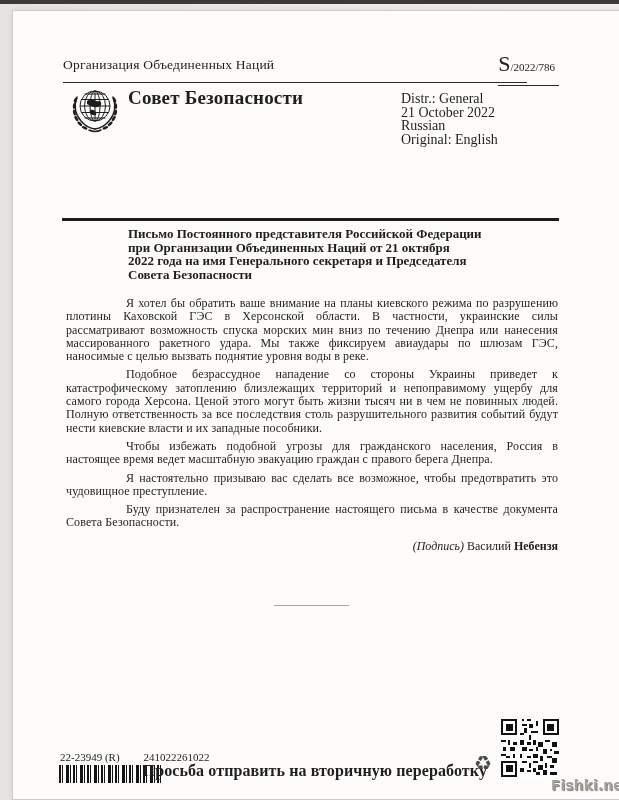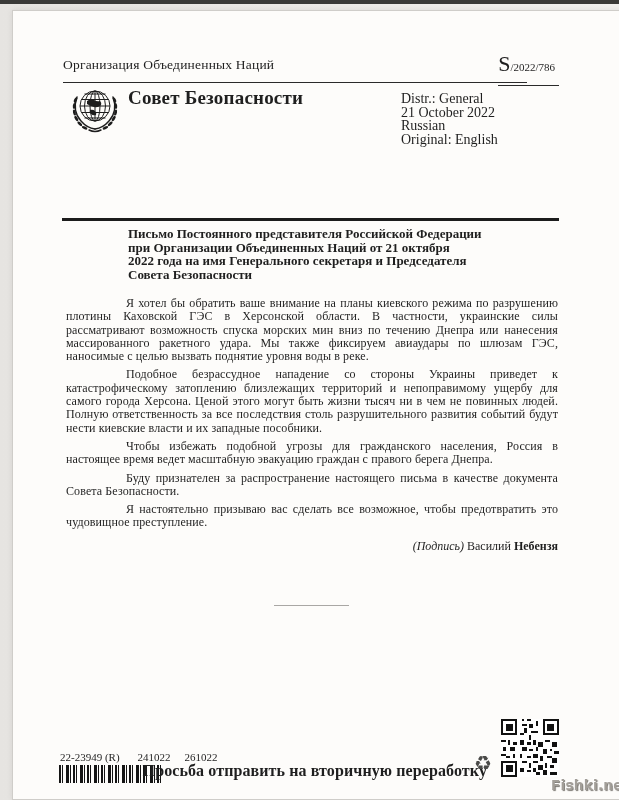--- a/index.html
+++ b/index.html
@@ -39,22 +39,22 @@
   .letter-body p {
     font-size:12px; line-height:13.3px; text-align:justify; text-indent:60px;
     margin-bottom:5px; letter-spacing:.1px;
   }
   .signature { margin-top:9px; text-align:right; font-size:12px; }
   .signature .sig-prefix { font-style:italic;text-align:right; }
   .signature .sig-surname { font-weight:bold; }
   .footnote-rule { position:absolute; left:261px; top:594px; width:75px; height:1px; background:#a9a7a4; }
   
   .footer-ids { position:absolute; left:47px; top:740px; font-size:11px; white-space:nowrap; }
-  .footer-ids .gap1 { margin-left:18px; }
-  .footer-ids .gap2 { margin-left:14px; }
+  .footer-ids .gap1 { margin-left:24px; }
+  .footer-ids .gap2 { }
   .barcode {
     position:absolute; left:46px; top:754px; width:102px; height:18px;
     background:
       repeating-linear-gradient(90deg,
         #141414 0 2px, #fdfcfa 2px 3px,
         #141414 3px 4px, #fdfcfa 4px 7px,
         #141414 7px 10px, #fdfcfa 10px 11px,
         #141414 11px 12px, #fdfcfa 12px 14px);
   }
   .recycle-note {
@@ -133,22 +133,22 @@
 
   <div class="letter-title">Письмо Постоянного представителя Российской Федерации
 при Организации Объединенных Наций от 21 октября
 2022 года на имя Генерального секретаря и Председателя
 Совета Безопасности</div>
 
   <div class="letter-body">
     <p>Я хотел бы обратить ваше внимание на планы киевского режима по разрушению плотины Каховской ГЭС в Херсонской области. В частности, украинские силы рассматривают возможность спуска морских мин вниз по течению Днепра или нанесения массированного ракетного удара. Мы также фиксируем авиаудары по шлюзам ГЭС, наносимые с целью вызвать поднятие уровня воды в реке.</p>
     <p>Подобное безрассудное нападение со стороны Украины приведет к катастрофическому затоплению близлежащих территорий и непоправимому ущербу для самого города Херсона. Ценой этого могут быть жизни тысяч ни в чем не повинных людей. Полную ответственность за все последствия столь разрушительного развития событий будут нести киевские власти и их западные пособники.</p>
     <p>Чтобы избежать подобной угрозы для гражданского населения, Россия в настоящее время ведет масштабную эвакуацию граждан с правого берега Днепра.</p>
+    <p>Я настоятельно призываю вас сделать все возможное, чтобы предотвратить это чудовищное преступление.</p>
     <p>Буду признателен за распространение настоящего письма в качестве документа Совета Безопасности.</p>
-    <p>Я настоятельно призываю вас сделать все возможное, чтобы предотвратить это чудовищное преступление.</p>
     <div class="signature"><span class="sig-prefix">(Подпись)</span><span> Василий </span><span class="sig-surname">Небензя</span></div>
   </div>
 
   <div class="footnote-rule"></div>
 
   <div class="footer-ids"><span>22-23949 (R)</span><span class="gap1">241022</span><span class="gap2">261022</span></div>
 
   <div class="barcode"></div>
 
   <div class="recycle-note">Просьба отправить на вторичную переработку</div>

